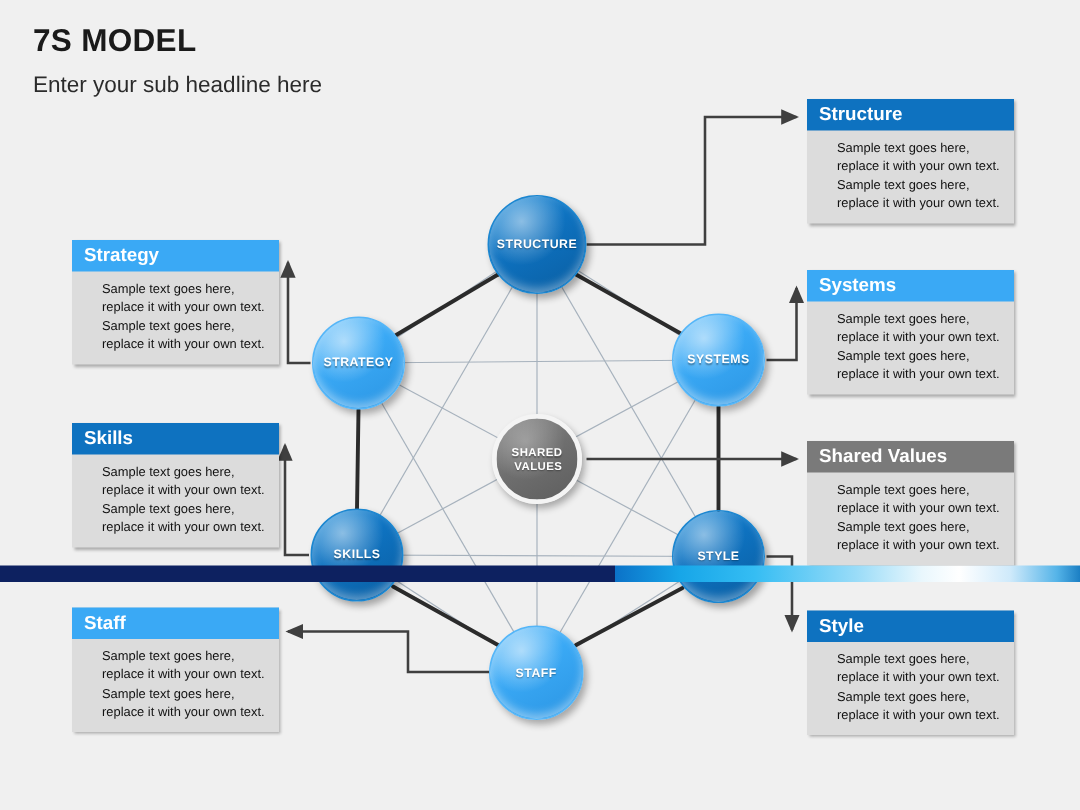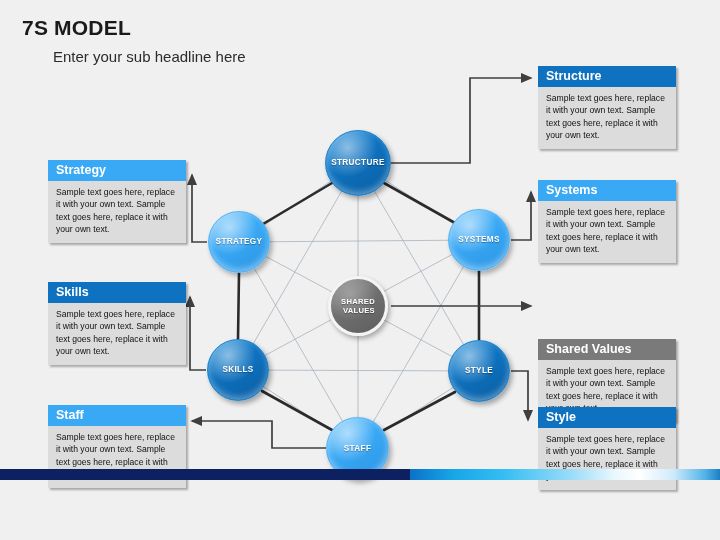--- a/index.html
+++ b/index.html
@@ -2,48 +2,48 @@
 <html><head>
 <meta charset="utf-8">
 <style>
   html,body{margin:0;padding:0;}
   body{
     width:720px;height:540px;overflow:hidden;
     background:#f0f0f0;
     font-family:"Liberation Sans", sans-serif;
     position:relative;
   }
-  #stage{position:absolute;inset:0;width:720px;height:480px;}
+  #stage{position:absolute;inset:0;width:720px;height:388px;}
 
   
   .title{
     position:absolute;left:22px;top:16px;
     font-size:21px;font-weight:bold;color:#1a1a1a;
     letter-spacing:.2px;
   }
   .subtitle{
     position:absolute;left:22px;top:48px;
-    font-size:15px;color:#2b2b2b;font-weight:normal;margin-left:31px;
+    font-size:15px;color:#2b2b2b;font-weight:normal;
   }
 
   
   .callout{
     position:absolute;width:138px;
     background:#dcdcdc;
     box-shadow:1.5px 1.5px 2px rgba(0,0,0,.30);
     box-sizing:border-box;
   }
   .callout .hd{
     height:21px;line-height:21px;
     padding:0 0 0 8px;
     color:#ffffff;font-weight:bold;font-size:12.5px;
     white-space:nowrap;overflow:hidden;
   }
   .callout .bd{
-    padding:5px 8px 7px 8px;
+    padding:5px 8px 7px 20px;
     font-size:8.6px;line-height:12.4px;color:#111;
   }
 
   
   #wires{position:absolute;left:0;top:0;width:720px;height:540px;}
 
   
   .node{
     position:absolute;border-radius:50%;
     display:flex;align-items:center;justify-content:center;
@@ -167,21 +167,21 @@
   <div class="callout" style="left:538px;top:66px;">
     <div class="hd" style="background: rgb(14, 114, 192);">Structure</div>
     <div class="bd">Sample text goes here, replace it with your own text. Sample text goes here, replace it with your own text.</div>
   </div>
 
   <div class="callout" style="left:538px;top:180px;">
     <div class="hd" style="background: rgb(58, 169, 245);">Systems</div>
     <div class="bd">Sample text goes here, replace it with your own text. Sample text goes here, replace it with your own text.</div>
   </div>
 
-  <div class="callout" style="left:538px;top:294px;margin-top:45px;">
+  <div class="callout" style="left:538px;top:294px;">
     <div class="hd" style="background: rgb(122, 122, 122);">Shared Values</div>
     <div class="bd">Sample text goes here, replace it with your own text. Sample text goes here, replace it with your own text.</div>
   </div>
 
   <div class="callout" style="left:538px;top:407px;">
     <div class="hd" style="background: rgb(14, 114, 192);">Style</div>
     <div class="bd">Sample text goes here, replace it with your own text. Sample text goes here, replace it with your own text.</div>
   </div>
 
   <div class="node dark" style="left:325px;top:130px;width:66px;height:66px;">

